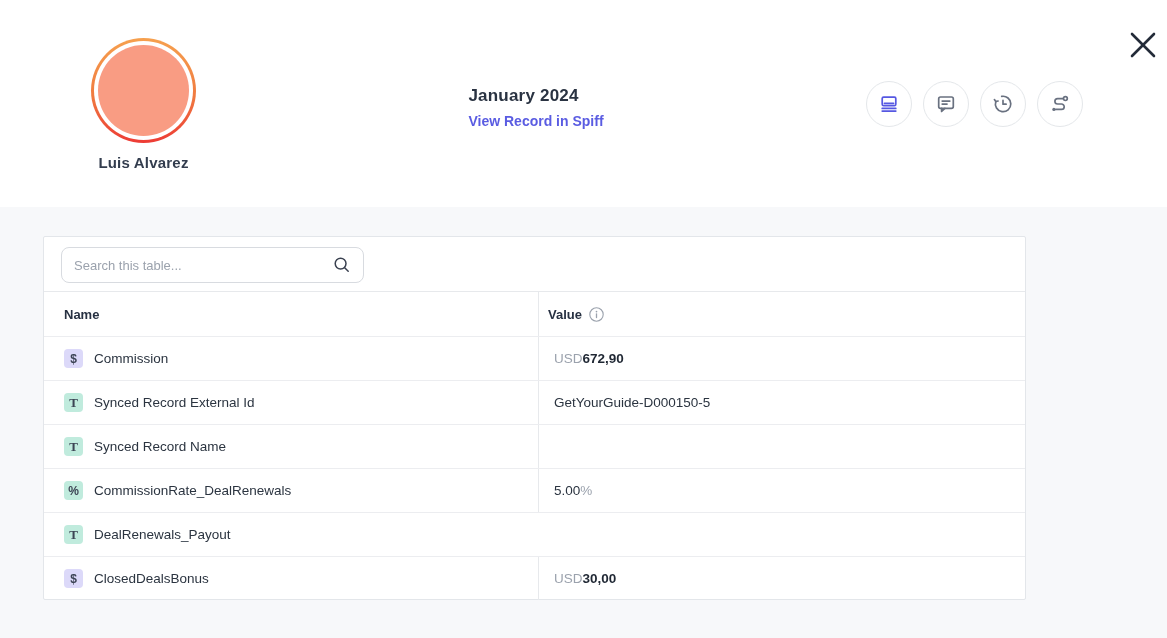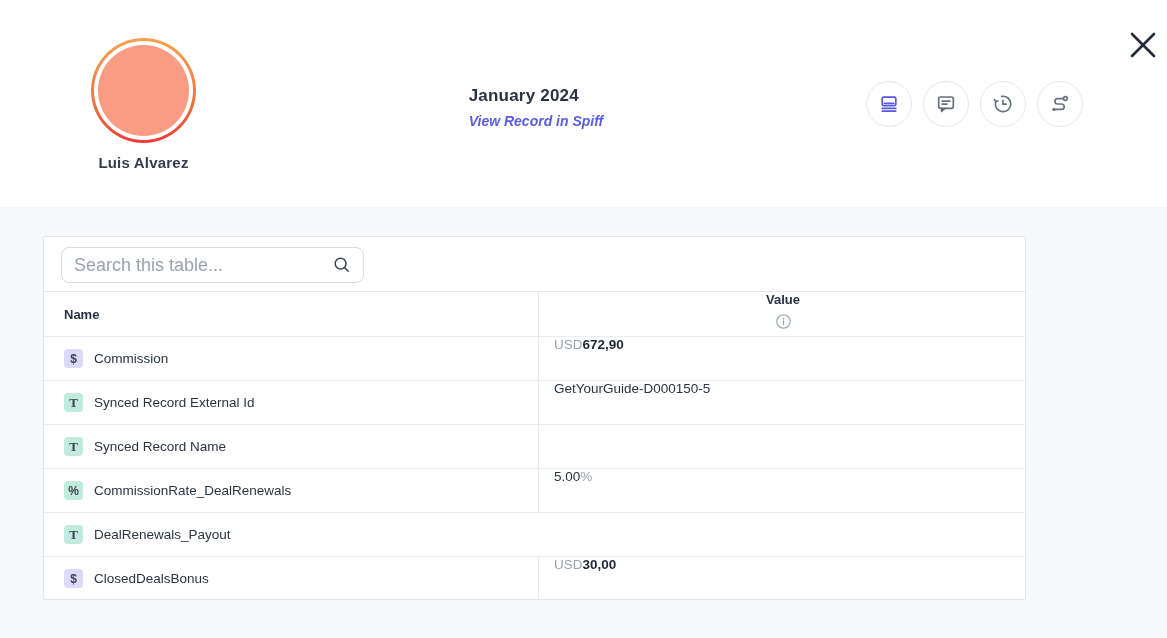--- a/index.html
+++ b/index.html
@@ -12,53 +12,53 @@
   .avatar-block { position:absolute; left:51px; top:38px; width:105px; text-align:center;margin-left:40px; }
   .avatar-ring { width:105px; height:105px; border-radius:50%;
     background:linear-gradient(180deg,#F6A04E 0%,#F07B40 55%,#ED3B35 100%);
     padding:3px; }
   .avatar-gap { width:100%; height:100%; border-radius:50%; background:#ffffff; padding:4px; }
   .avatar-fill { width:100%; height:100%; border-radius:50%; background:#F99C83; }
   .user-name { margin-top:11px; font-size:15px; font-weight:600; color:#333D4E; letter-spacing:.2px; white-space:nowrap; }
 
   .period-block { position:absolute; left:536px; top:86px; transform:translateX(-50%); text-align:left; }
   .period-title { font-size:17px; font-weight:700; color:#2A3342; letter-spacing:.2px; }
-  .record-link { display:inline-block; margin-top:7px; font-size:14px; font-weight:600; color:#5A5CE2; text-decoration:none; cursor:pointer;font-style:italic; }
+  .record-link { display:inline-block; margin-top:7px; font-size:14px; font-weight:600; color:#5A5CE2; text-decoration:none; cursor:pointer; }
 
   .toolbar { position:absolute; left:866px; top:81px; display:flex; gap:11px; }
   .icon-btn { width:46px; height:46px; border-radius:50%; background:#fff; border:1px solid #E4E7EA;
     display:flex; align-items:center; justify-content:center; cursor:pointer; }
   .icon-btn svg { display:block; }
 
   .close-btn { position:absolute; left:1126px; top:29px; width:34px; height:34px; background:transparent; border:none;
     display:flex; align-items:center; justify-content:center; cursor:pointer; }
 
   
   .main-area { position:absolute; left:0; top:207px; width:1167px; height:431px; background:#F7F8FA; }
 
   .table-card { position:absolute; left:43px; top:29px; width:983px; height:364px; background:#ffffff;
     border:1px solid #E3E6EA; border-radius:2px; }
 
   .search-row { height:55px; border-bottom:1px solid #E7E9EC; position:relative; }
   .search-box { position:absolute; left:17px; top:10px; width:303px; height:36px; border:1px solid #D8DBE0;
     border-radius:8px; background:#fff; display:flex; align-items:center; }
   .search-input { flex:1; border:none; outline:none; background:transparent; padding:0 8px 0 12px;
-    font-size:18px; color:#2B3440; font-family:"Liberation Sans", sans-serif; }
+    font-size:13px; color:#2B3440; font-family:"Liberation Sans", sans-serif; }
   .search-input::placeholder { color:#9BA2AD; }
   .search-icon-wrap { padding-right:12px; display:flex; align-items:center; }
 
   .grid-row { display:grid; grid-template-columns:494px 1fr; }
   .thead { height:44px; }
   .th { display:flex; align-items:center; font-size:13px; font-weight:700; color:#273142; }
   .th-name { padding-left:20px; }
-  .th-value { padding-left:2px; border-left:1px solid #E7E9EC; gap:7px;flex-direction:column; }
+  .th-value { padding-left:9px; border-left:1px solid #E7E9EC; gap:7px; }
 
   .trow { height:44px; border-top:1px solid #ECEDF0; }
   .td-name { display:flex; align-items:center; padding-left:20px; font-size:13.5px; color:#2B3440; }
-  .td-value { display:flex; padding-left:15px; border-left:1px solid #E7E9EC;
+  .td-value { display:flex; align-items:center; padding-left:15px; border-left:1px solid #E7E9EC;
     font-size:13.5px; color:#2B3440; }
   .td-value .muted { color:#9BA2AD; }
   .td-value .strong { color:#1F2733; font-weight:600; }
 
   .badge { width:19px; height:19px; border-radius:4px; margin-right:11px; flex:0 0 auto;
     display:flex; align-items:center; justify-content:center;
     font-size:12px; font-weight:700; color:#3C4454; }
   .badge-purple { background:#DCD9F9; }
   .badge-teal { background:#C0EBDD; }
   .badge-serif { font-family:"Liberation Serif", serif; font-size:13px; }

